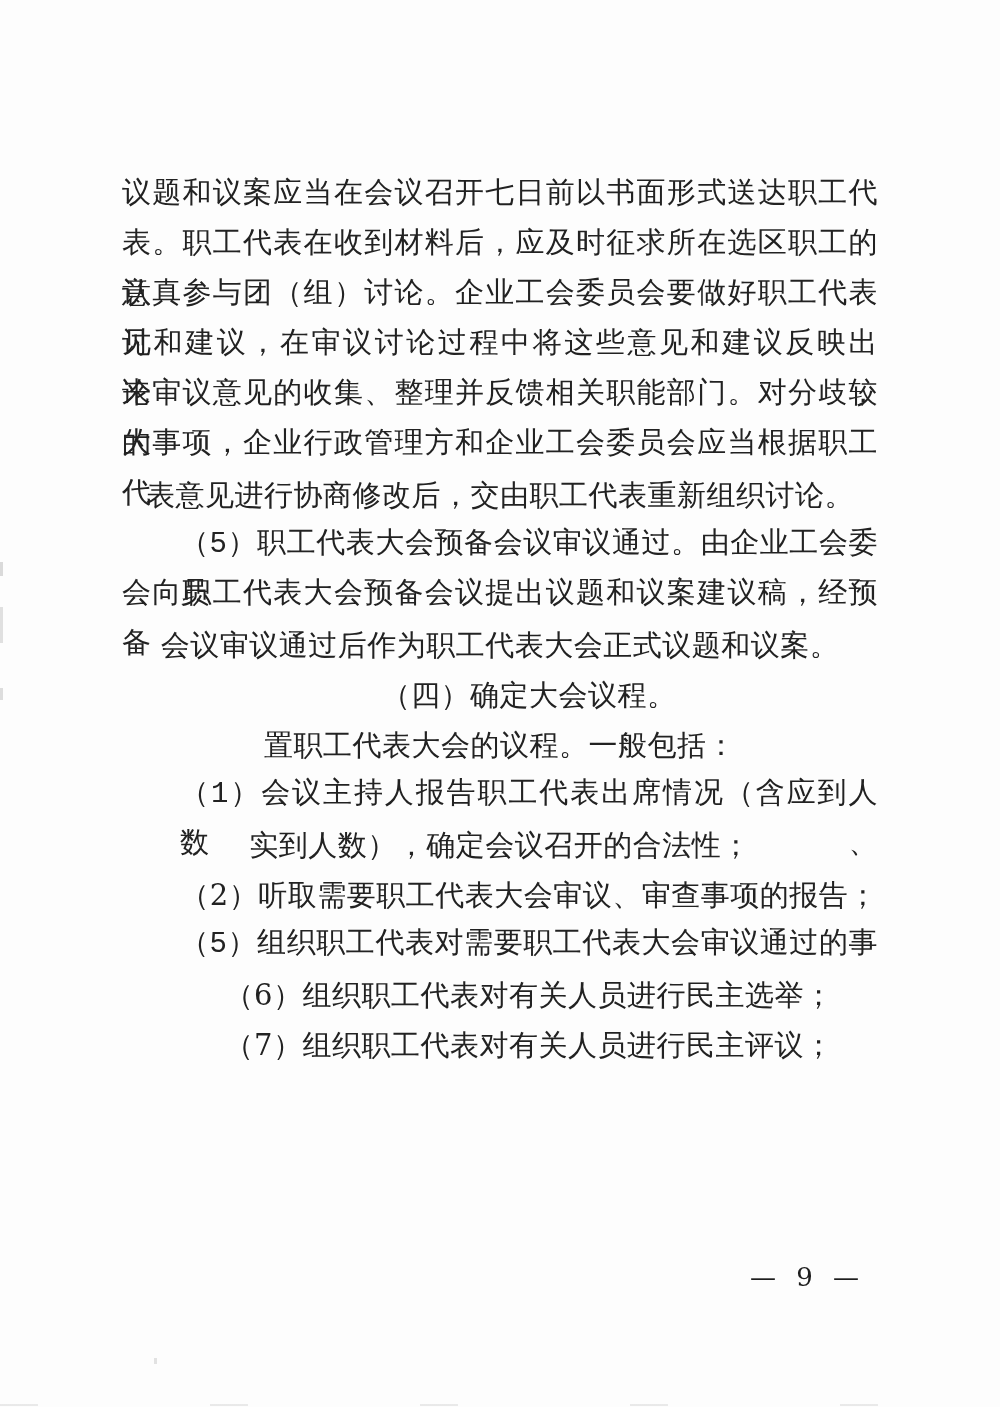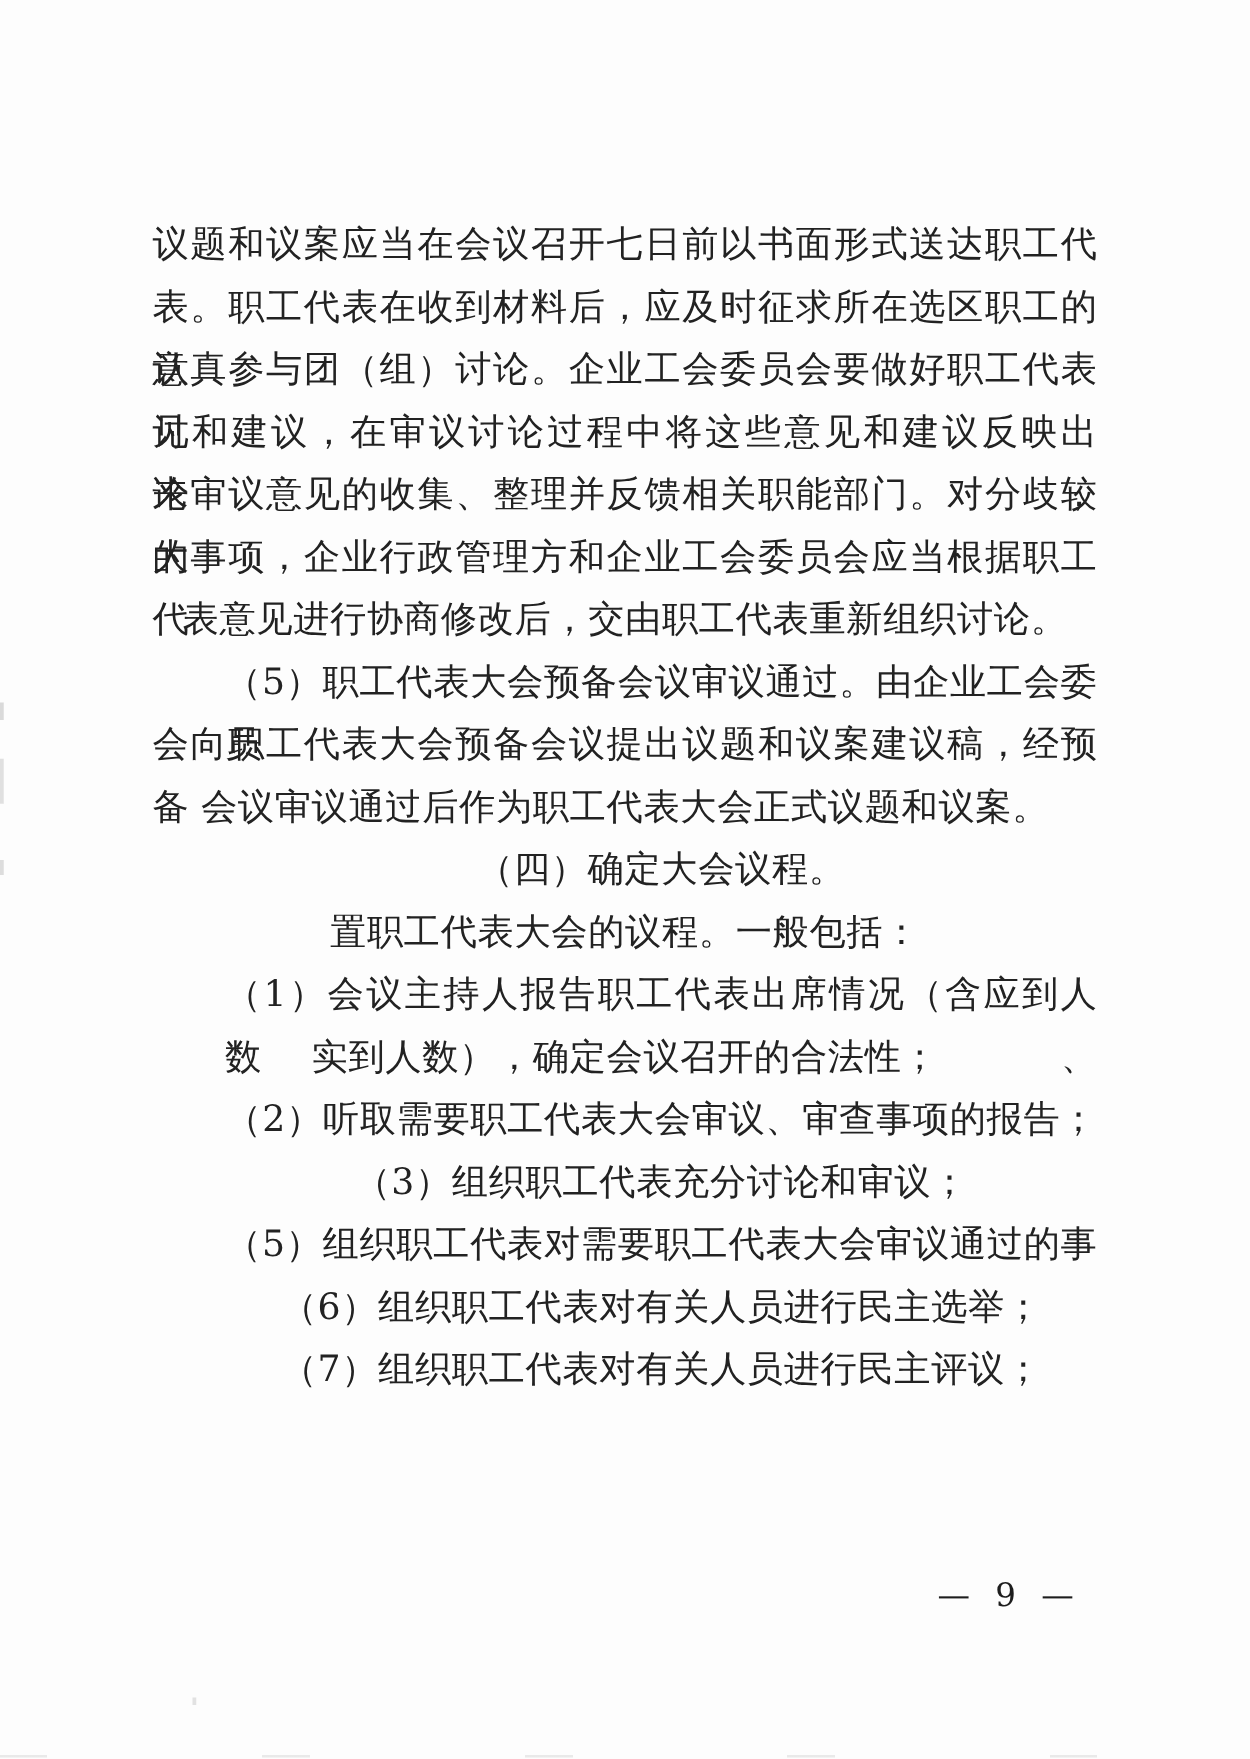--- a/index.html
+++ b/index.html
@@ -33,20 +33,21 @@
     letter-spacing: 0.5px;
     white-space: nowrap;
     text-align: center;
   }
   
   .line.j {
     white-space: normal;
     text-align: justify;
     text-align-last: justify;
     text-justify: inter-character;
+    font-family: Liberation Mono, monospace;
   }
   
   .line.i {
     padding-left: 58px;
   }
   .line.j.i {
     width: 698px;
   }
   .page-number {
     position: absolute;
@@ -85,21 +86,20 @@
     <div class="line j">的事项，企业行政管理方和企业工会委员会应当根据职工代</div>
     <div class="line">表意见进行协商修改后，交由职工代表重新组织讨论。</div>
     <div class="line j i">（5）职工代表大会预备会议审议通过。由企业工会委员</div>
     <div class="line j">会向职工代表大会预备会议提出议题和议案建议稿，经预备</div>
     <div class="line">会议审议通过后作为职工代表大会正式议题和议案。</div>
     <div class="line i">（四）确定大会议程。</div>
     <div class="line">置职工代表大会的议程。一般包括：</div>
     <div class="line j i">（1）会议主持人报告职工代表出席情况（含应到人数、</div>
     <div class="line">实到人数），确定会议召开的合法性；</div>
     <div class="line i">（2）听取需要职工代表大会审议、审查事项的报告；</div>
-    <div class="line i">（3）组织职工代表充分讨论和审议；</div>
     <div class="line j i">（5）组织职工代表对需要职工代表大会审议通过的事</div>
     <div class="line i">（6）组织职工代表对有关人员进行民主选举；</div>
     <div class="line i">（7）组织职工代表对有关人员进行民主评议；</div>
   </div>
 
   <div class="page-number">— 9 —</div>
 
   <div class="artifact a-left1"></div>
   <div class="artifact a-left2"></div>
   <div class="artifact a-left3"></div>

